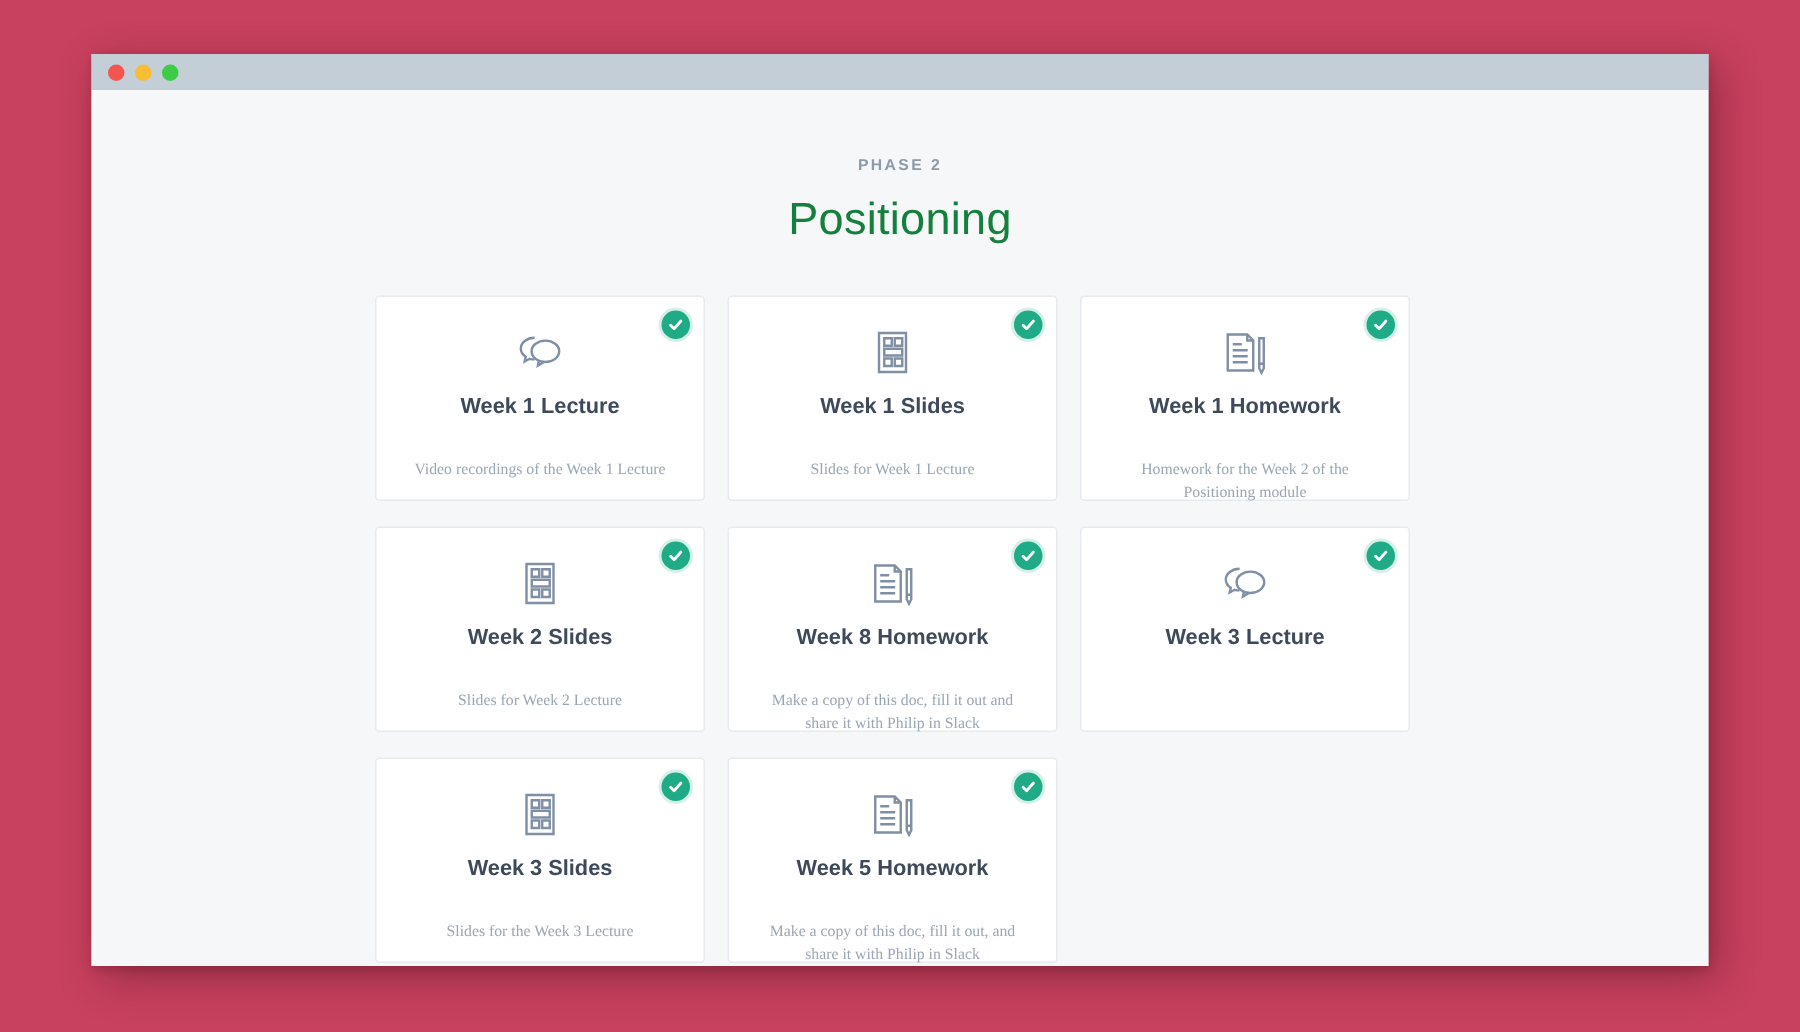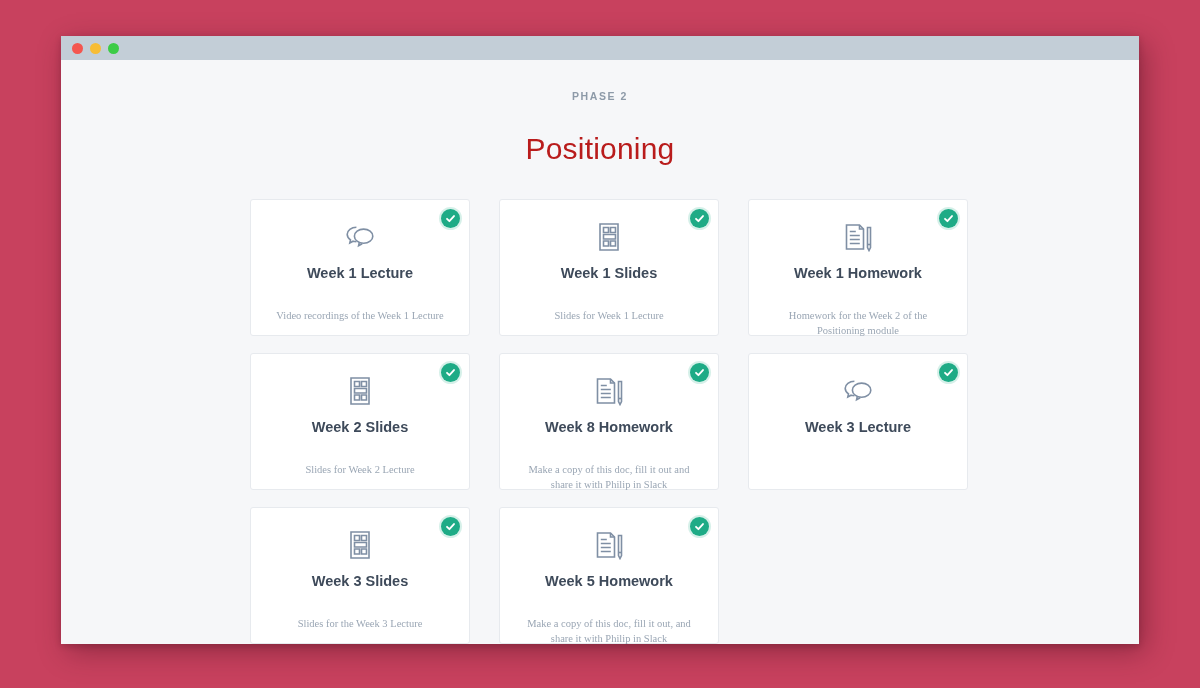--- a/index.html
+++ b/index.html
@@ -45,49 +45,49 @@
     display: block;
   }
   .dot-red    { background: #f4564f; }
   .dot-yellow { background: #f7bd35; }
   .dot-green  { background: #3ccc46; }
 
   
   .page {
     height: 584px;
     background: #f6f7f9;
-    padding-top: 30px;
+    padding-top: 44px;
     overflow: hidden;
   }
 
   .phase-label {
     text-align: center;
     font-size: 10.5px;
     letter-spacing: 1.6px;
     font-weight: bold;
     color: #8d9aa8;
     text-transform: uppercase;
   }
 
   .page-title {
     text-align: center;
     font-size: 30px;
     font-weight: normal;
-    color: #b91c1c;
-    margin-top: 30px;
+    color: #15803d;
+    margin-top: 14px;
     letter-spacing: 0.2px;
   }
 
   
   .grid {
     width: 700px;
     margin: 33px auto 0;
     display: grid;
     grid-template-columns: repeat(3, 220px);
-    gap: 17px 29px;
+    gap: 17px 15px;
   }
 
   .card {
     position: relative;
     background: #ffffff;
     border: 1px solid #e7eaee;
     border-radius: 3px;
     height: 137px;
     padding: 22px 14px 0;
     text-align: center;

